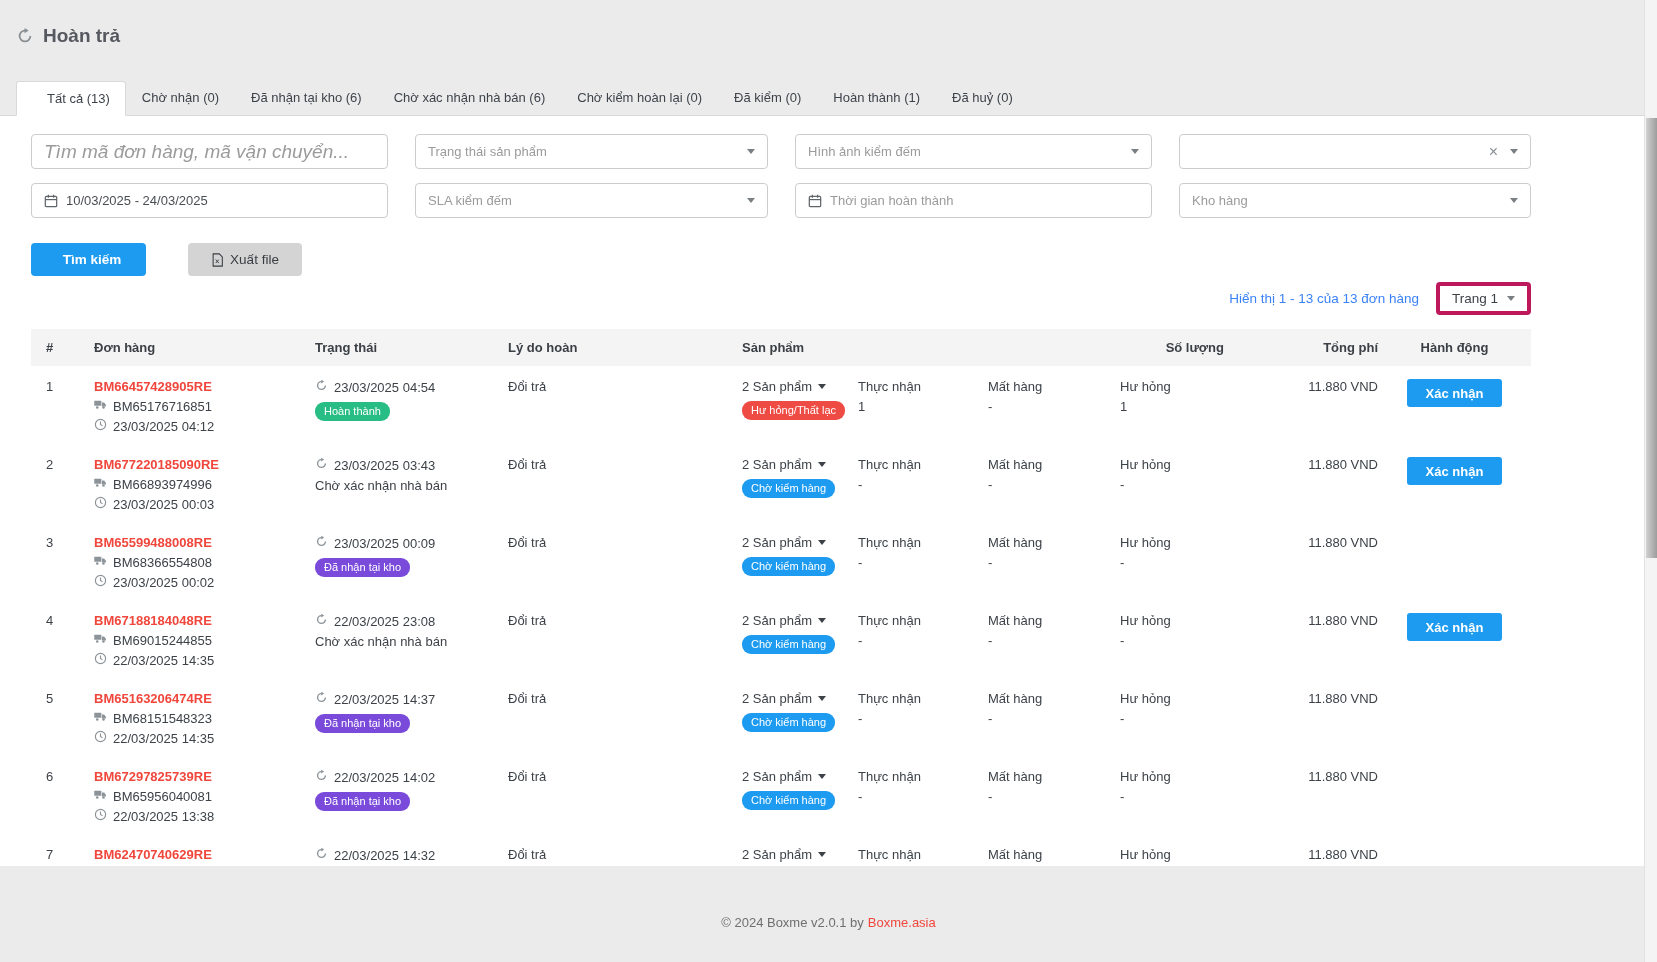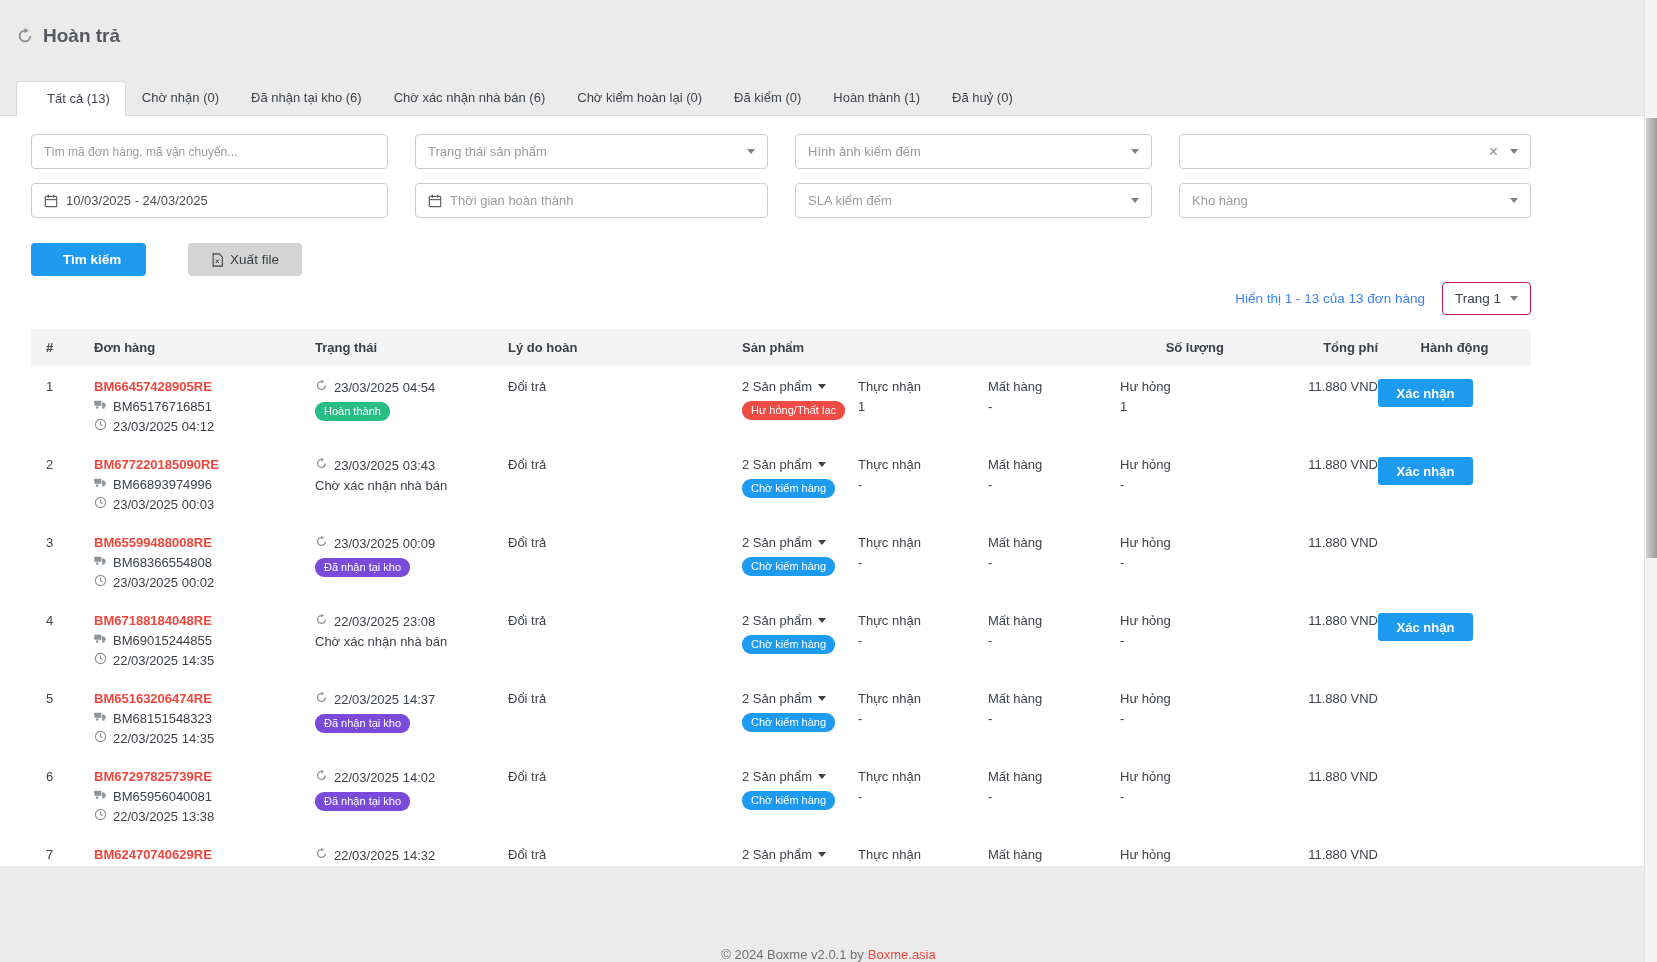--- a/index.html
+++ b/index.html
@@ -20,22 +20,22 @@
   .tab.active { background:#fff; border-color:#d9d9d9; border-bottom-color:#fff;
                 border-radius:3px 3px 0 0; margin-bottom:-1px;padding-left:30px; }
 
   
   .panel { background:#fff; width:1644px; height:847px; padding:18px 0 0 31px; }
 
   .filters { display:grid; grid-template-columns:357px 353px 357px 352px;
              column-gap:27px; row-gap:14px; }
   .fbox { height:35px; border:1px solid #cccccc; border-radius:4px; background:#fff;
           display:flex; align-items:center; padding:0 12px; font-size:13px; cursor:pointer; }
-  .fbox input { border:none; outline:none; width:100%; font-size:12px; color:#000000;
-                font-family:"Liberation Sans",sans-serif; background:transparent; }
+  .fbox input { border:none; outline:none; width:100%; font-size:19px; color:#000000;
+                font-family:"Liberation Sans",sans-serif; background:transparent;font-style:italic; }
   .fbox input::placeholder { color:#9b9b9b; }
   .ph { color:#9b9b9b; }
   .val { color:#4a4e53; }
   .caret { width:0; height:0; border-left:4px solid transparent; border-right:4px solid transparent;
            border-top:5px solid #7a7f84; margin-left:auto; flex:none; }
   .caret.inline { margin-left:6px; border-top-color:#3d4248; }
   .clear-x { margin-left:auto; margin-right:12px; color:#8a8f94; font-size:16px; line-height:1; }
   .clear-x + .caret { margin-left:0; }
   .cal-icon { width:14px; height:14px; margin-right:8px; flex:none; color:#5f6469; }
 
@@ -45,21 +45,21 @@
          font-family:"Liberation Sans",sans-serif; }
   .btn-primary { width:115px; background:#1d9bf0; color:#fff; font-weight:700;padding-left:7px; }
   .btn-export { width:114px; background:#d4d4d4; color:#383d42; display:flex;
                 align-items:center; justify-content:center; gap:6px;margin-left:31px; }
   .file-icon { width:13px; height:14px; }
 
   
   .pagerow { width:1500px; display:flex; justify-content:flex-end; align-items:center;
              gap:17px; margin-top:6px; }
   .page-summary { font-size:13.5px; color:#3b82f6; }
-  .page-select { height:33px; border:1px solid #be185d; border-radius:4px; background:#fff;
+  .page-select { height:33px; border:4px solid #be185d; border-radius:4px; background:#fff;
                  display:flex; align-items:center; gap:9px; padding:0 12px; font-size:13.5px;
                  color:#3d4248; cursor:pointer; }
 
   
   .grid-cols { display:grid;
     grid-template-columns:63px 221px 193px 234px 116px 130px 132px 180px 78px 153px; }
   .thead { width:1500px; height:37px; background:#f4f4f5; align-items:center;
            font-size:13px; font-weight:700; color:#3b4046; margin-top:14px; }
   .thead .h-idx { padding-left:15px; }
   .thead .h-qty { grid-column:6 / span 3; text-align:right; padding-right:76px; }
@@ -72,28 +72,28 @@
   .subline { display:flex; align-items:center; gap:6px; margin-top:4px; color:#3d4248; }
   .subline svg { flex:none; }
   .icon-sm { width:13px; height:13px; color:#8d9499; }
   .status-line { display:flex; align-items:center; gap:6px; }
   .badge { display:inline-block; margin-top:7px; padding:3px 9px 4px; border-radius:9px;
            font-size:11px; color:#fff; white-space:nowrap; }
   .status-text { margin-top:5px; }
   .prod-btn { display:flex; align-items:center; cursor:pointer; width:max-content; }
   .qty-val { margin-top:5px; }
   .td-total { text-align:right; }
-  .td-action { display:flex; justify-content:flex-start; }
+  .td-action { display:flex; justify-content:center; }
   .btn-confirm { width:95px; height:28px; background:#1d9bf0; color:#fff; border:none;
                  border-radius:3px; font-size:13px; font-weight:700; cursor:pointer;
                  font-family:"Liberation Sans",sans-serif; }
 
   
   .footer { position:absolute; left:0; bottom:0; width:100%; height:96px; background:#ebebeb;
-            display:flex; justify-content:center; align-items:flex-end; padding-top:17px;
+            display:flex; justify-content:center; align-items:center; padding-top:17px;
             font-size:13px; color:#6f6f6f; z-index:5; }
   .footer a { color:#f0463c; text-decoration:none; margin-left:4px; }
 
   
   .scrollbar { position:absolute; top:0; right:0; width:13px; height:100%;
                background:#f4f4f4; border-left:1px solid #e2e2e2; z-index:20; }
   .scroll-thumb { position:absolute; top:118px; left:1px; width:11px; height:440px;
                   background:linear-gradient(to right,#d2d2d2,#9c9c9c); }
 </style>
 </head>
@@ -141,30 +141,30 @@
 
       <div class="fbox">
         <svg class="cal-icon" viewBox="0 0 16 16" fill="none" stroke="currentColor" stroke-width="1.4">
           <rect x="1.5" y="2.8" width="13" height="11.7" rx="1.2"></rect>
           <path d="M1.5 6.4h13"></path>
             <path d="M5 0.8v3.4M11 0.8v3.4"></path>
         </svg>
         <span class="val">10/03/2025 - 24/03/2025</span>
       </div>
       <div class="fbox">
+        <span class="ph">SLA kiểm đếm</span>
+        <span class="caret"></span>
+      </div>
+      <div class="fbox">
         <svg class="cal-icon" viewBox="0 0 16 16" fill="none" stroke="currentColor" stroke-width="1.4">
           <rect x="1.5" y="2.8" width="13" height="11.7" rx="1.2"></rect>
           <path d="M1.5 6.4h13"></path>
             <path d="M5 0.8v3.4M11 0.8v3.4"></path>
         </svg>
         <span class="ph">Thời gian hoàn thành</span>
-      </div>
-      <div class="fbox">
-        <span class="ph">SLA kiểm đếm</span>
-        <span class="caret"></span>
       </div>
       <div class="fbox">
         <span class="ph">Kho hàng</span>
         <span class="caret"></span>
       </div>
     </div>
 
     <div class="actions">
       <button class="btn btn-primary">Tìm kiếm</button>
       <button class="btn btn-export">

